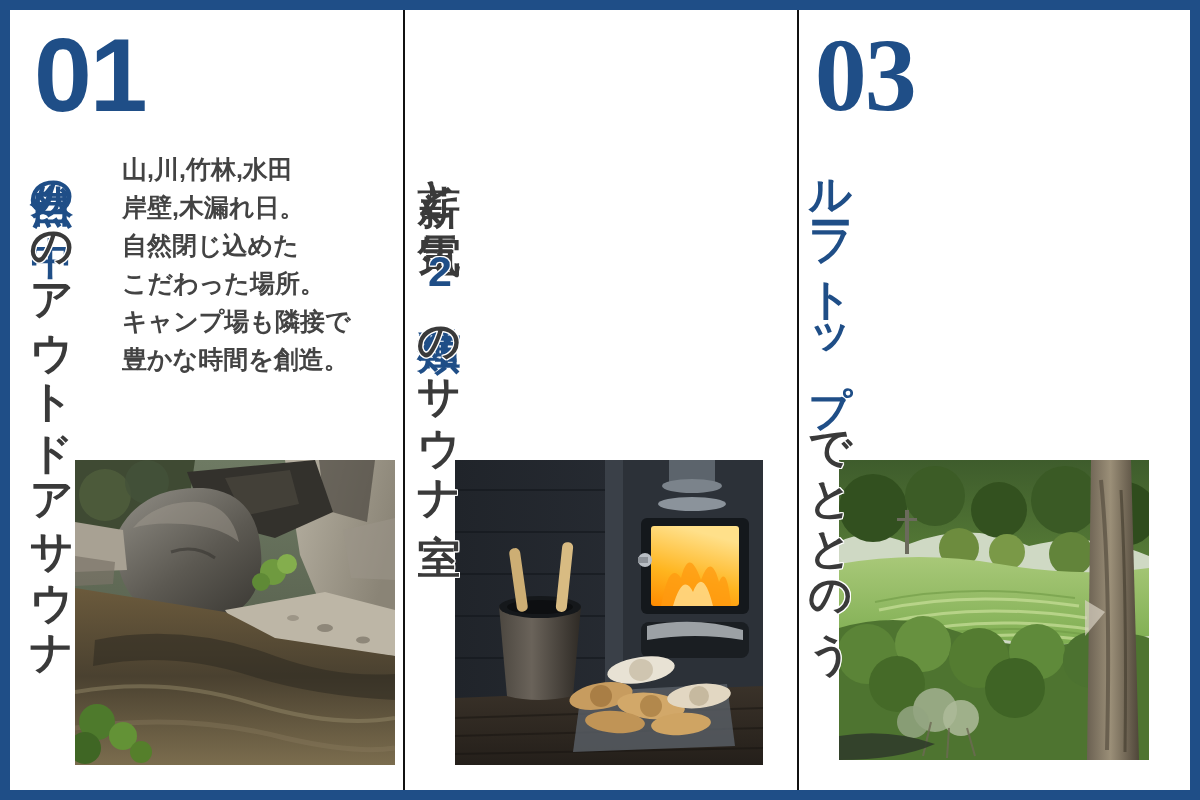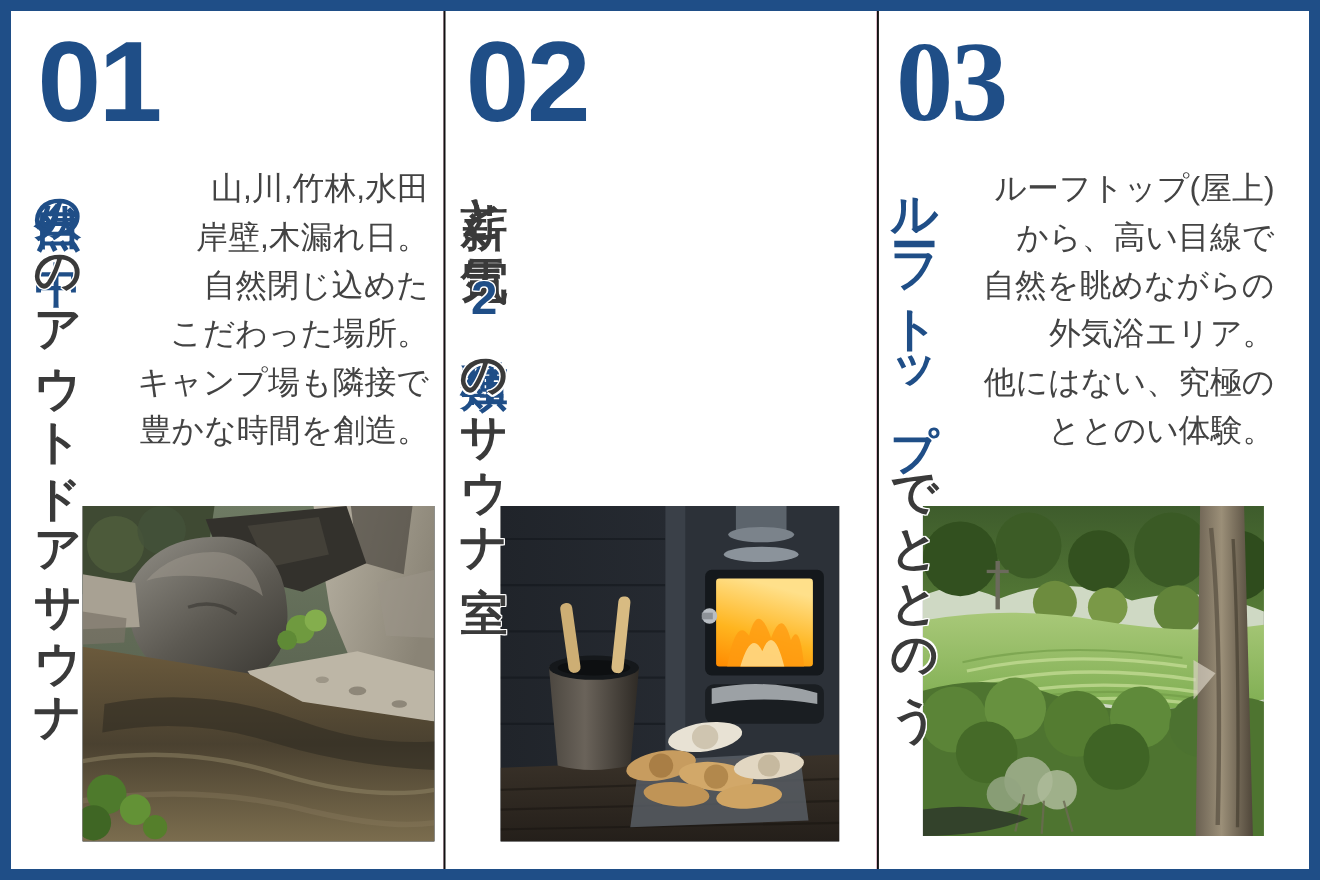--- a/index.html
+++ b/index.html
@@ -89,27 +89,26 @@
   .vheadline .hl {
     color: #1f4e87;
   }
 
   
   .body-text {
     position: absolute;
     left: 112px;
     top: 140px;
     width: 268px;
-    font-size: 29px;
+    font-size: 25px;
     line-height: 1.52;
-    font-weight: 400;
+    font-weight: 700;
     color: #434343;
     white-space: pre-line;
     letter-spacing: 0px;
-    text-align: right;
   }
 
   
   .photo {
     position: absolute;
     left: 65px;
     top: 450px;
     width: 320px;
     height: 305px;
     overflow: hidden;
@@ -211,21 +210,20 @@
             <circle cx="66" cy="292" r="11" fill="#557f2b"></circle>
           </svg>
         </figure>
 
       </div>
     </section>
 
     <section class="panel panel-2">
       <div class="panel-inner">
 
-        <div class="number">02</div>
 
         <h2 class="vheadline"><span>薪と電気。</span><span class="hl">2種類</span><span>のサウナ室</span></h2>
 
 
         <figure class="photo">
           <svg viewBox="0 0 308 305" preserveAspectRatio="xMidYMid slice">
             <defs>
               <linearGradient id="p2fire" x1="0" y1="1" x2="0.3" y2="0">
                 <stop offset="0" stop-color="#ff8a00"></stop>
                   <stop offset="0.45" stop-color="#ffb51f"></stop>
@@ -309,26 +307,20 @@
       </div>
     </section>
 
     <section class="panel panel-3">
       <div class="panel-inner">
 
         <div class="number">03</div>
 
         <h2 class="vheadline"><span class="hl">ルーフトップ</span><span>でととのう</span></h2>
 
-        <p class="body-text">ルーフトップ(屋上)
-から、高い目線で
-自然を眺めながらの
-外気浴エリア。
-他にはない、究極の
-ととのい体験。</p>
 
         <figure class="photo">
           <svg viewBox="0 0 310 300" preserveAspectRatio="xMidYMid slice">
             <defs>
               <linearGradient id="p3field" x1="0" y1="0" x2="0" y2="1">
                 <stop offset="0" stop-color="#a8c878"></stop>
                   <stop offset="1" stop-color="#7fae52"></stop>
               </linearGradient>
               <linearGradient id="p3trees" x1="0" y1="0" x2="0" y2="1">
                 <stop offset="0" stop-color="#3e5c2c"></stop>

